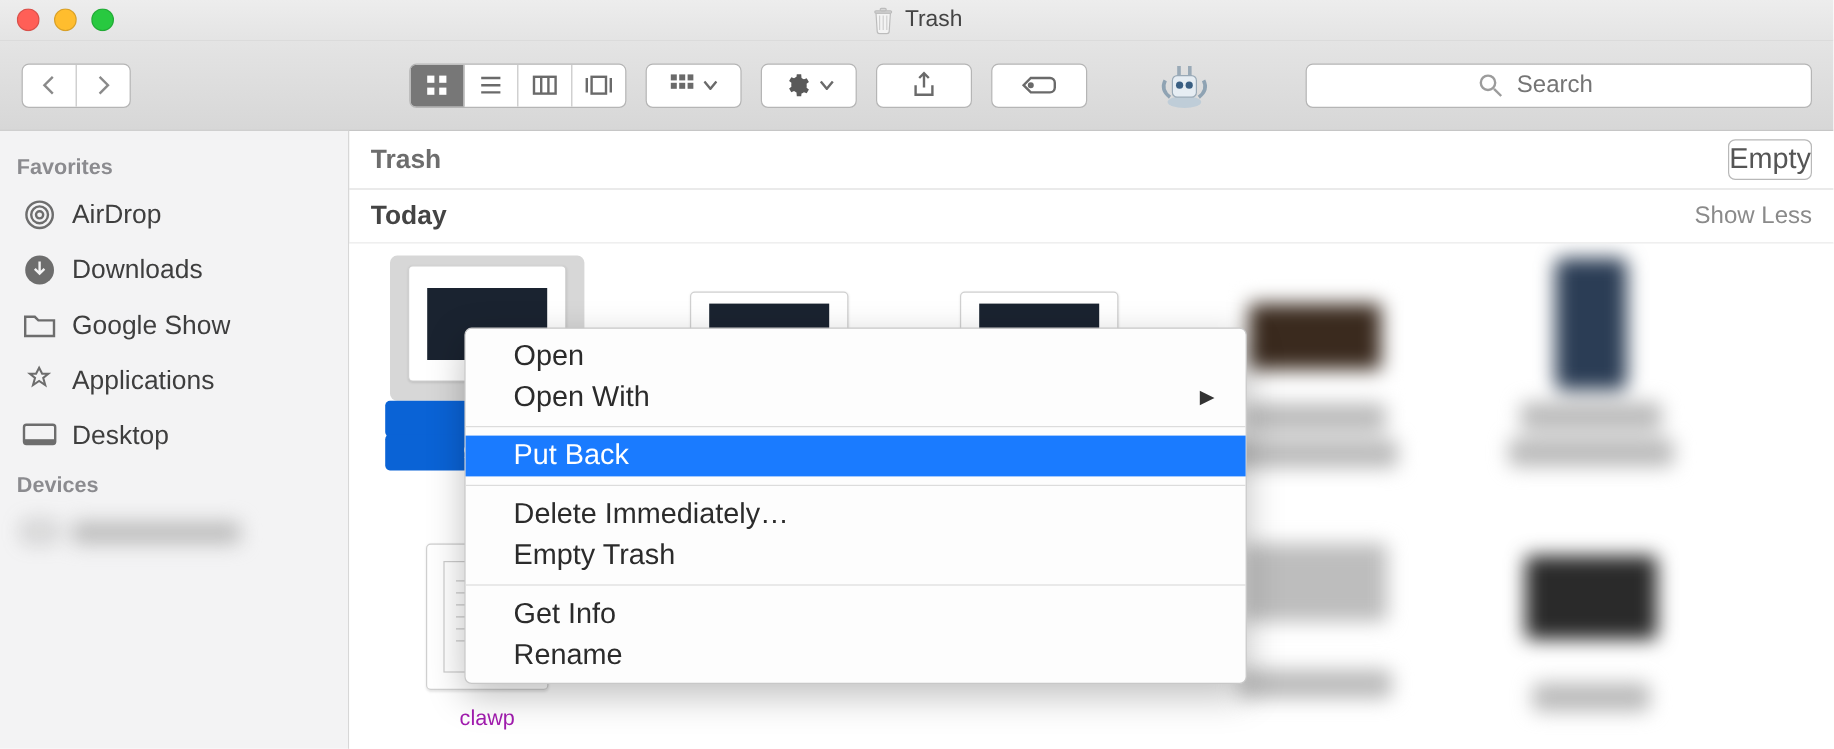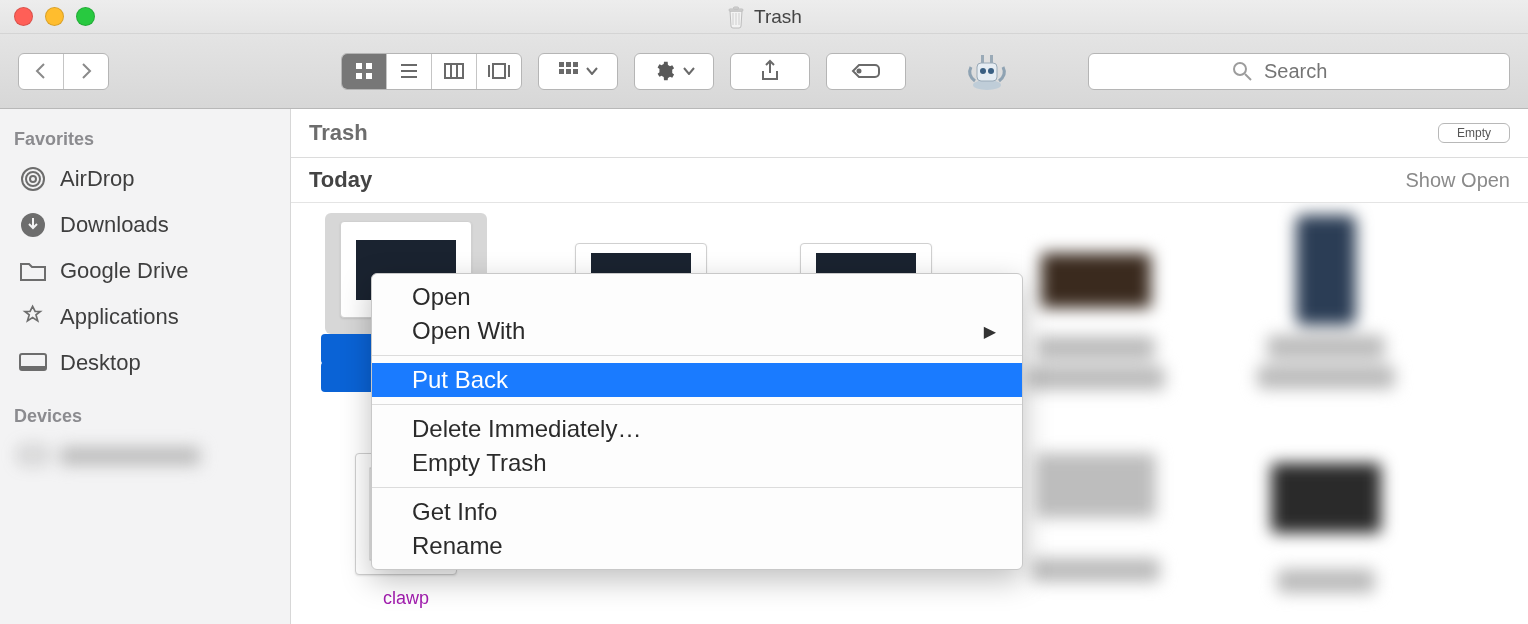--- a/index.html
+++ b/index.html
@@ -108,22 +108,22 @@
   .sidebar-item span.label { overflow:hidden; text-overflow:ellipsis; }
   
   .main { flex:1; display:flex; flex-direction:column; position:relative; }
   .pathbar {
     height:48px; border-bottom:1px solid #dcdcdc;
     display:flex; align-items:center; padding:0 18px;
     font-size:22px; font-weight:600; color:#6d6d6d;
     justify-content:space-between;
   }
   .empty-btn {
-    font-size:12px; font-weight:500;
-    padding: 2px 18px; border:1px solid #b8b8b8; border-radius:6px;
+    font-size:24px; font-weight:500;
+    padding: 2px 0; border:1px solid #b8b8b8; border-radius:6px;
     background:#fff; color:#555;
   }
   .section-header {
     height:44px; border-bottom:1px solid #e4e4e4;
     display:flex; align-items:center; justify-content:space-between;
     padding:0 18px; font-size:22px; font-weight:700; color:#444;text-align:center;
   }
   .showless { font-size:20px; font-weight:400; color:#8a8a8a; }
   .grid {
     flex:1; position:relative; background:#fff; overflow:hidden;
@@ -329,21 +329,21 @@
       </span>
       <span class="label">Downloads</span>
     </div>
 
     <div class="sidebar-item">
       <span class="icn">
         <svg width="28" height="22">
             <path d="M2 4h8l3 3h13v13H2z" fill="none" stroke="#6d6d6d" stroke-width="2"></path>
           </svg>
       </span>
-      <span class="label">Google Drive</span>
+      <span class="label">Google Show</span>
     </div>
 
     <div class="sidebar-item">
       <span class="icn">
         <svg width="28" height="28" fill="none" stroke="#6d6d6d" stroke-width="2">
             <path d="M14 3l3 6h6l-5 4 2 7-6-4-6 4 2-7-5-4h6z" transform="scale(0.85) translate(2,1)"></path>
           </svg>
       </span>
       <span class="label">Applications</span>
     </div>
@@ -353,40 +353,40 @@
         <svg width="30" height="22">
             <rect x="2" y="2" width="26" height="16" rx="2" fill="none" stroke="#6d6d6d" stroke-width="2"></rect>
             <rect x="2" y="14" width="26" height="4" fill="#6d6d6d"></rect>
           </svg>
       </span>
       <span class="label">Desktop</span>
     </div>
 
 
 
-    <div class="sidebar-section-title" style="margin-top:14px">Devices</div>
+    <div class="sidebar-section-title" style="margin-top:2px">Devices</div>
 
     <div class="sidebar-item blurred">
       <span class="icn">
         <svg width="28" height="20">
             <rect x="2" y="2" width="24" height="14" rx="2" fill="none" stroke="#6d6d6d" stroke-width="2"></rect>
           </svg>
       </span>
       <span class="label" style="background:#bbb;width:140px;height:18px;border-radius:4px"></span>
     </div>
   </div>
 
   <div class="main">
     <div class="pathbar">
       <span>Trash</span>
       <button class="empty-btn">Empty</button>
     </div>
     <div class="section-header">
       <span>Today</span>
-      <span class="showless">Show Open</span>
+      <span class="showless">Show Less</span>
     </div>
 
     <div class="grid">
 
       <div class="file selected" style="left:30px; top:18px;">
         <div class="thumb-wrap">
           <div class="thumb">
               <div class="thumb-inner"></div>
             </div>
         </div>
@@ -435,21 +435,21 @@
 
       <div class="file blurred" style="left:720px; top:250px;">
         <div style="width:120px;height:65px;margin:0 auto;background:#bdbdbd;border-radius:4px"></div>
         <div class="cap" style="background:#bbb;height:16px;width:120px;margin:40px auto 0 auto;border-radius:6px"></div>
       </div>
       <div class="file blurred" style="left:950px; top:260px;">
         <div style="width:110px;height:70px;margin:0 auto;background:#2a2a2a;border-radius:4px"></div>
         <div class="cap" style="background:#bbb;height:16px;width:90px;margin:36px auto 0 auto;border-radius:6px"></div>
       </div>
 
-      <div class="context-menu" style="left:80px; top:70px;text-align:center;">
+      <div class="context-menu" style="left:96px; top:70px;text-align:center;">
         <div class="cm-item">
             <span>Open</span>
           </div>
         <div class="cm-item">
           <span>Open With</span>
           <span class="cm-arrow">▶</span>
         </div>
         <div class="cm-sep"></div>
         <div class="cm-item highlight">
             <span>Put Back</span>

